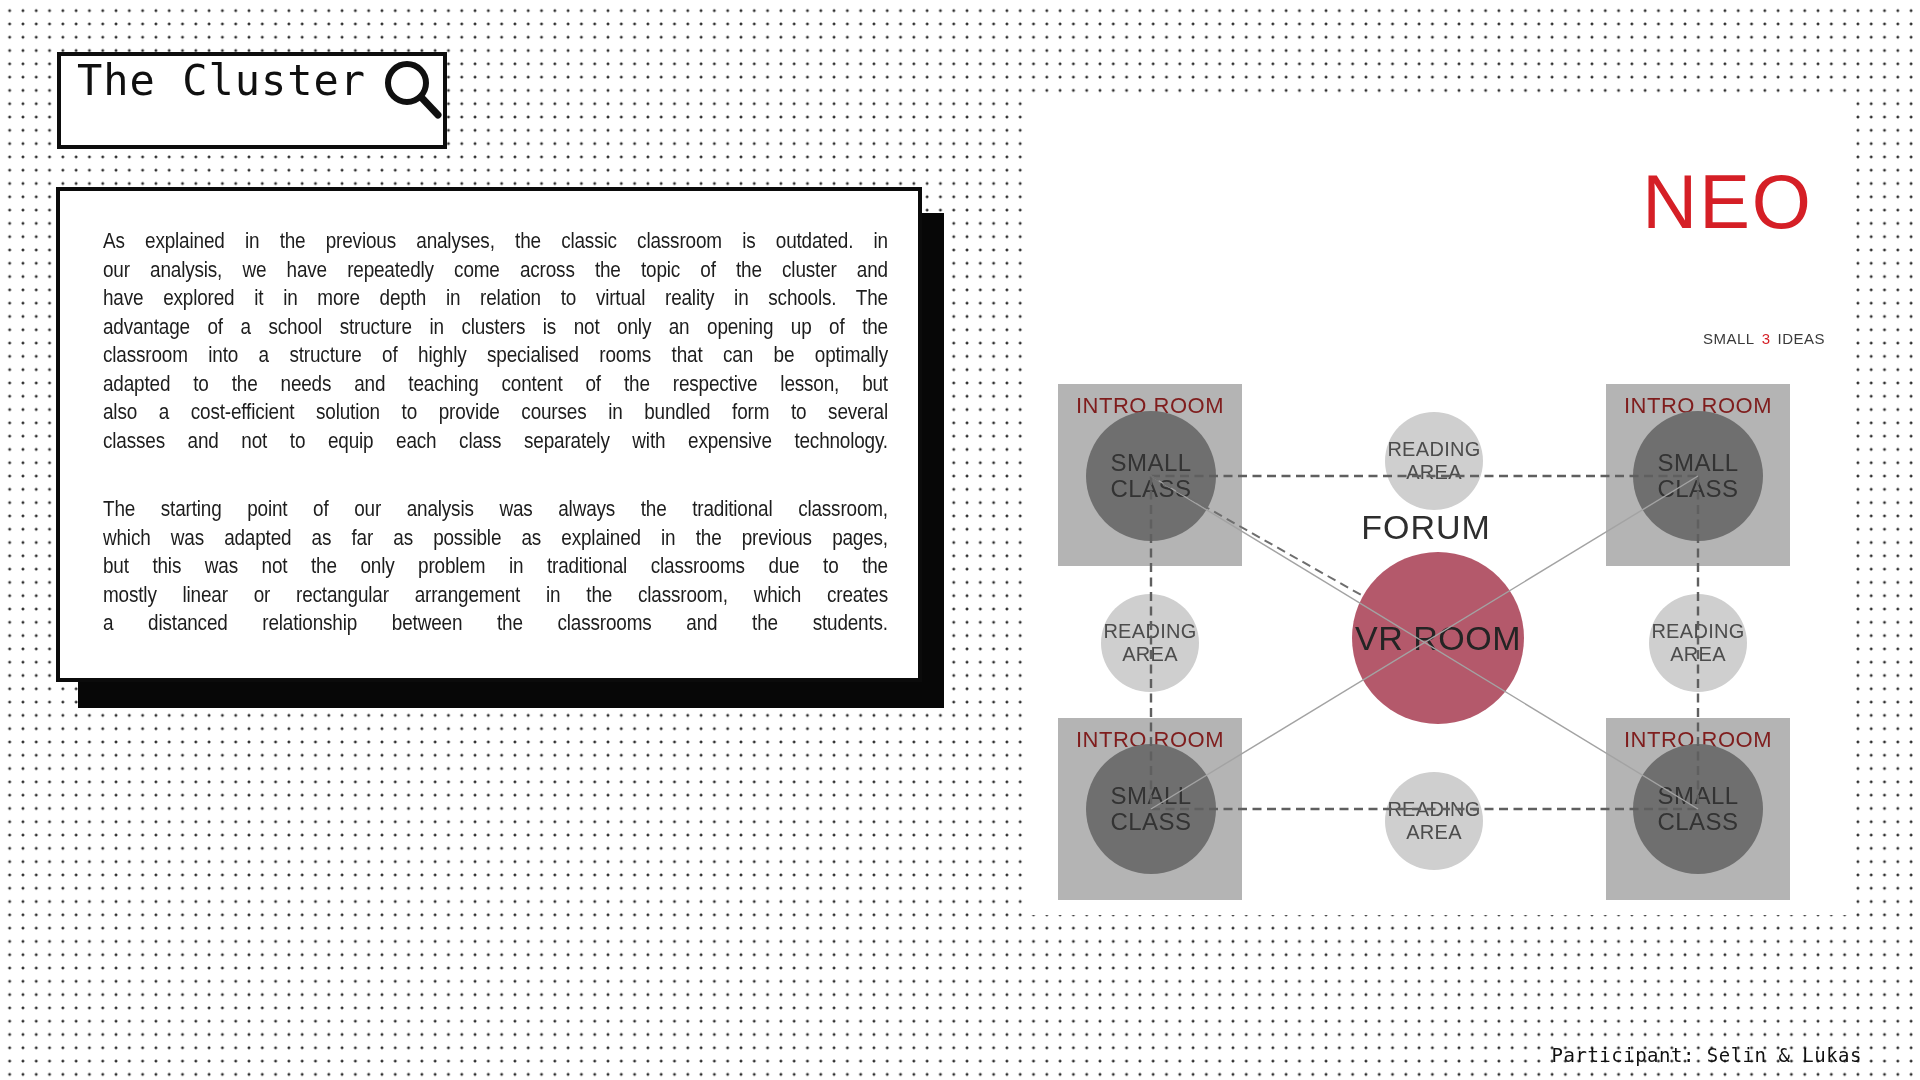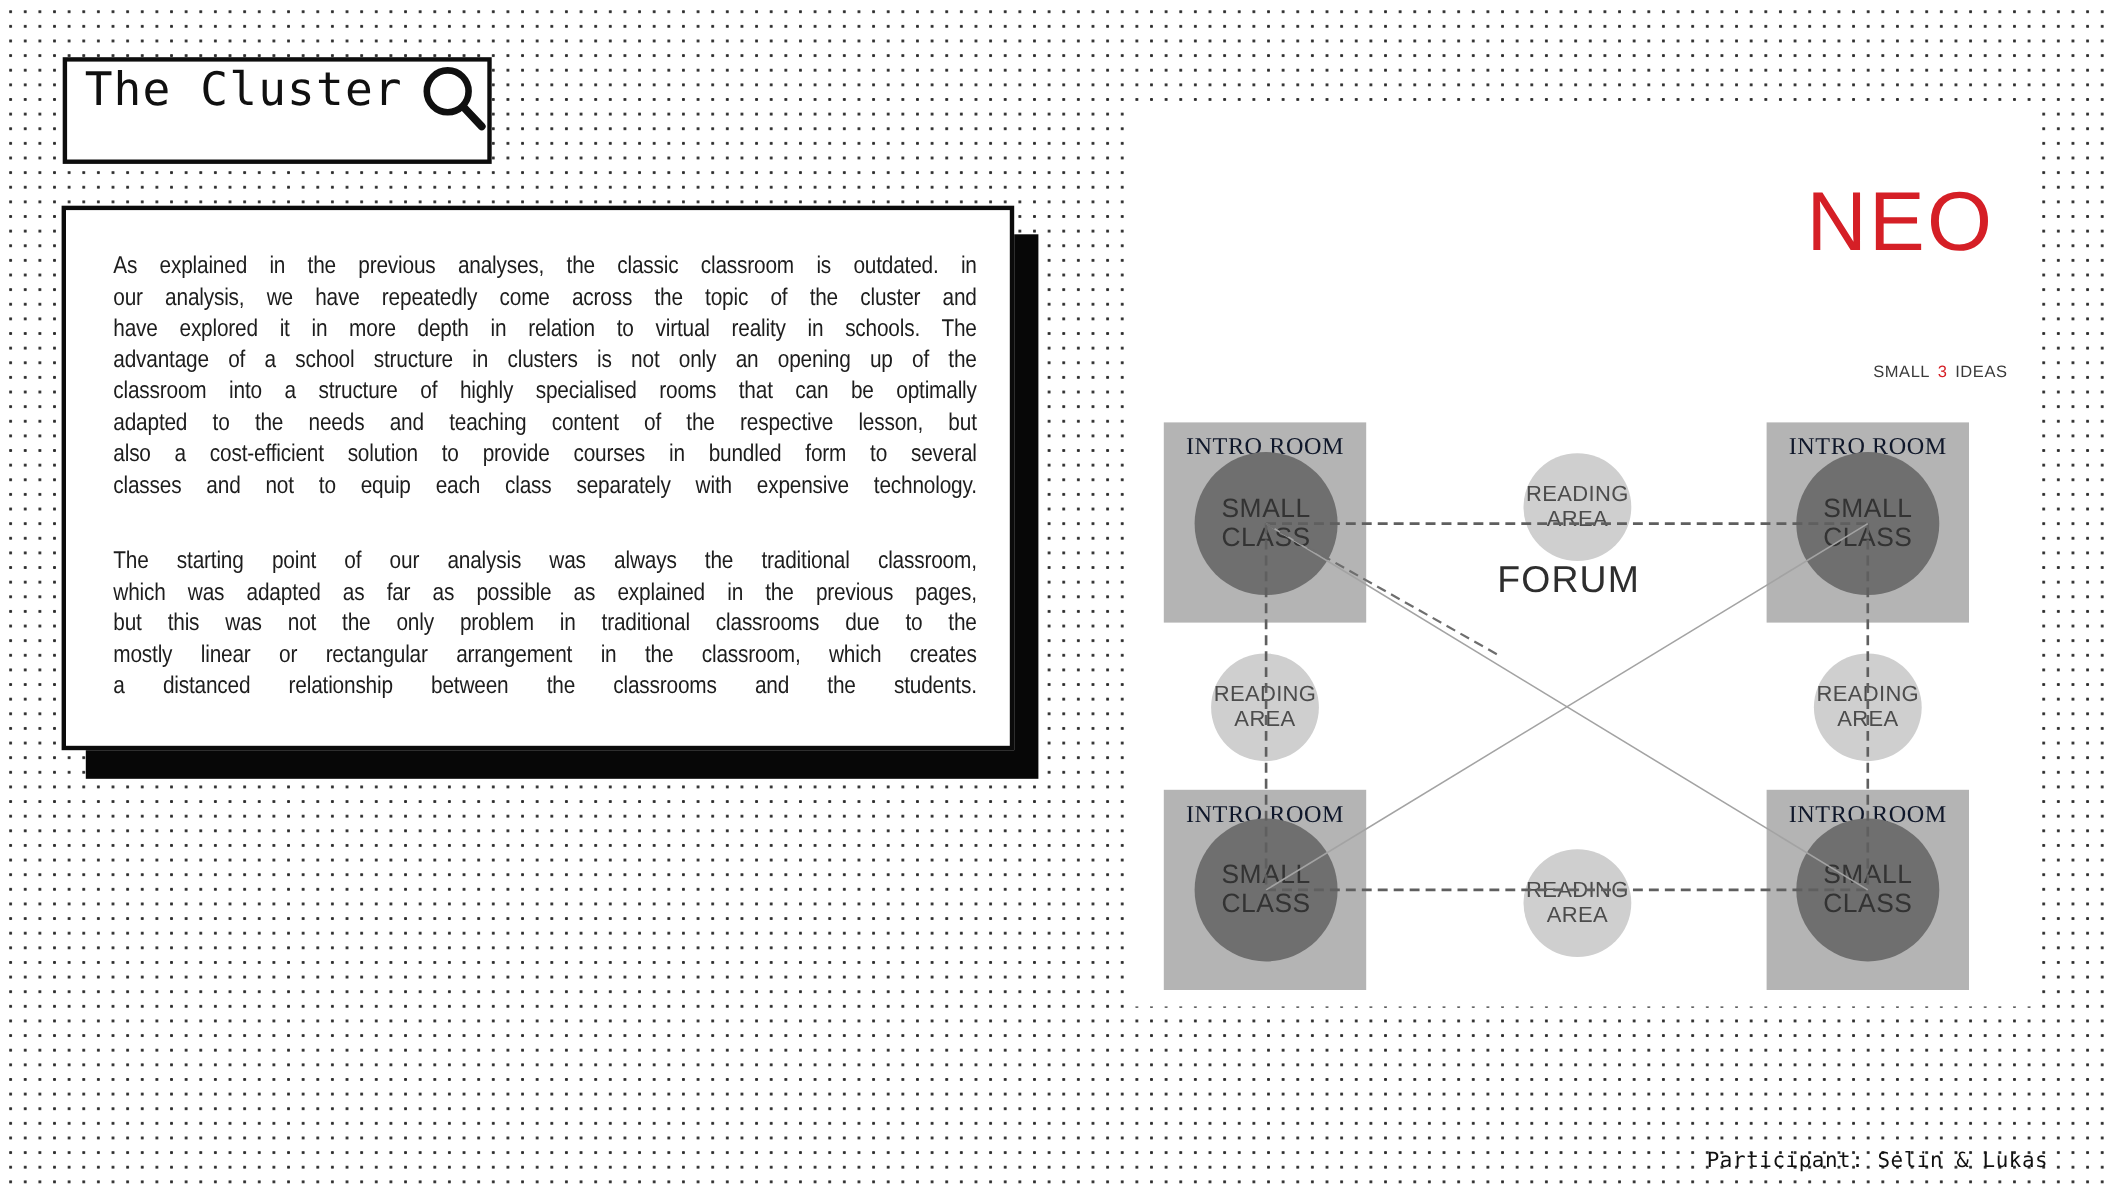--- a/index.html
+++ b/index.html
@@ -57,21 +57,21 @@
     font-size:15px; letter-spacing:0.5px; color:#3a3a3a;
     display:flex; gap:7px; align-items:baseline;
   }
   .brand-step .step-number { color:var(--accent_red,#d51f26); }
   .room-square {
     position:absolute; width:184px; height:182px;
     background:var(--intro_room_fill,#b4b4b4);
     text-align:center;
   }
   .room-square .room-label {
-    margin-top:9px; font-size:22px; letter-spacing:0.5px; color:#0f172a; white-space:nowrap;font-family:Liberation Serif, serif;
+    margin-top:9px; font-size:22px; letter-spacing:0.5px; color:#7f1d1d; white-space:nowrap;
   }
   .sq-tl { left:32px;  top:284px; }
   .sq-tr { left:580px; top:284px; }
   .sq-bl { left:32px;  top:618px; }
   .sq-br { left:580px; top:618px; }
   .class-circle {
     position:absolute; width:130px; height:130px; border-radius:50%;
     background:var(--small_class_fill,#6f6f6f);
     display:flex; align-items:center; justify-content:center; text-align:center;
     font-size:24px; line-height:26px; color:#333333; letter-spacing:0.5px;
@@ -176,20 +176,21 @@
 
     <div class="reading-circle rc-top">READING
 AREA</div>
     <div class="reading-circle rc-left">READING
 AREA</div>
     <div class="reading-circle rc-right">READING
 AREA</div>
     <div class="reading-circle rc-bottom">READING
 AREA</div>
 
+    <div class="vr-circle">VR ROOM</div>
 
     <svg class="connections" width="822" height="815" viewBox="0 0 822 815">
       <line x1="125" y1="376" x2="672" y2="376" stroke="#5f5f5f" stroke-width="2.4" stroke-dasharray="9 5.5"></line>
       <line x1="125" y1="709" x2="672" y2="709" stroke="#5f5f5f" stroke-width="2.4" stroke-dasharray="9 5.5"></line>
       <line x1="125" y1="376" x2="125" y2="709" stroke="#5f5f5f" stroke-width="2.4" stroke-dasharray="9 5.5"></line>
       <line x1="672" y1="376" x2="672" y2="709" stroke="#5f5f5f" stroke-width="2.4" stroke-dasharray="9 5.5"></line>
       <line x1="125" y1="376" x2="672" y2="709" stroke="#a3a3a3" stroke-width="1.4"></line>
       <line x1="672" y1="376" x2="125" y2="709" stroke="#a3a3a3" stroke-width="1.4"></line>
       <line x1="125" y1="376" x2="337" y2="496" stroke="#6e6e6e" stroke-width="2" stroke-dasharray="9 5.5"></line>
     </svg>

